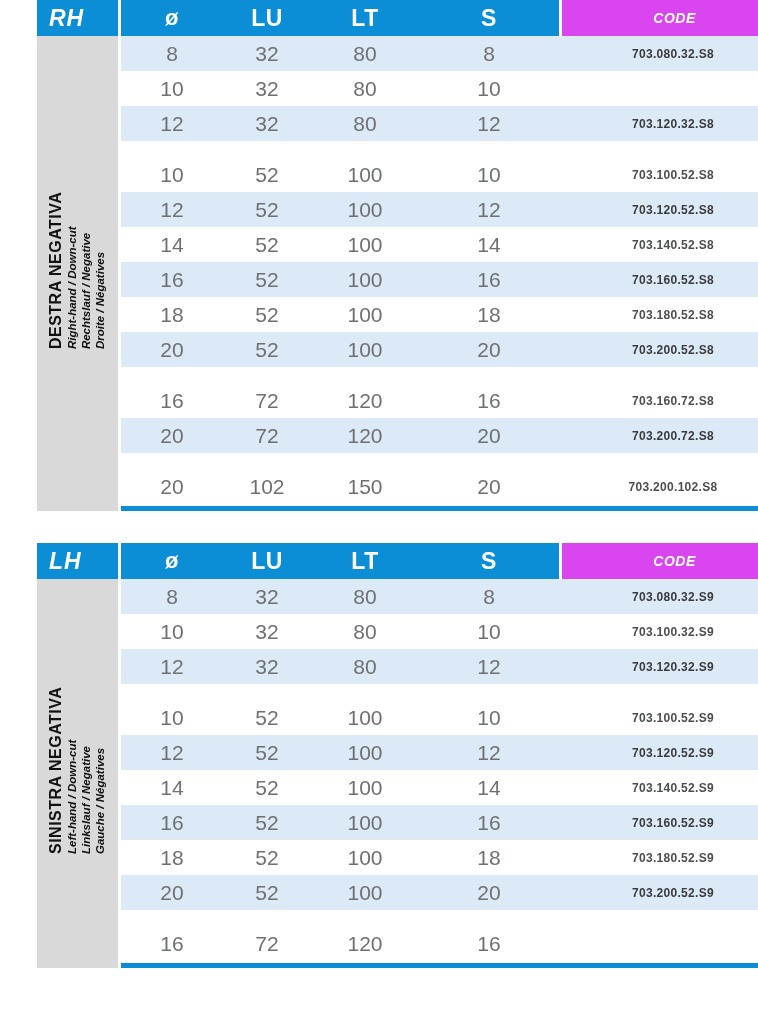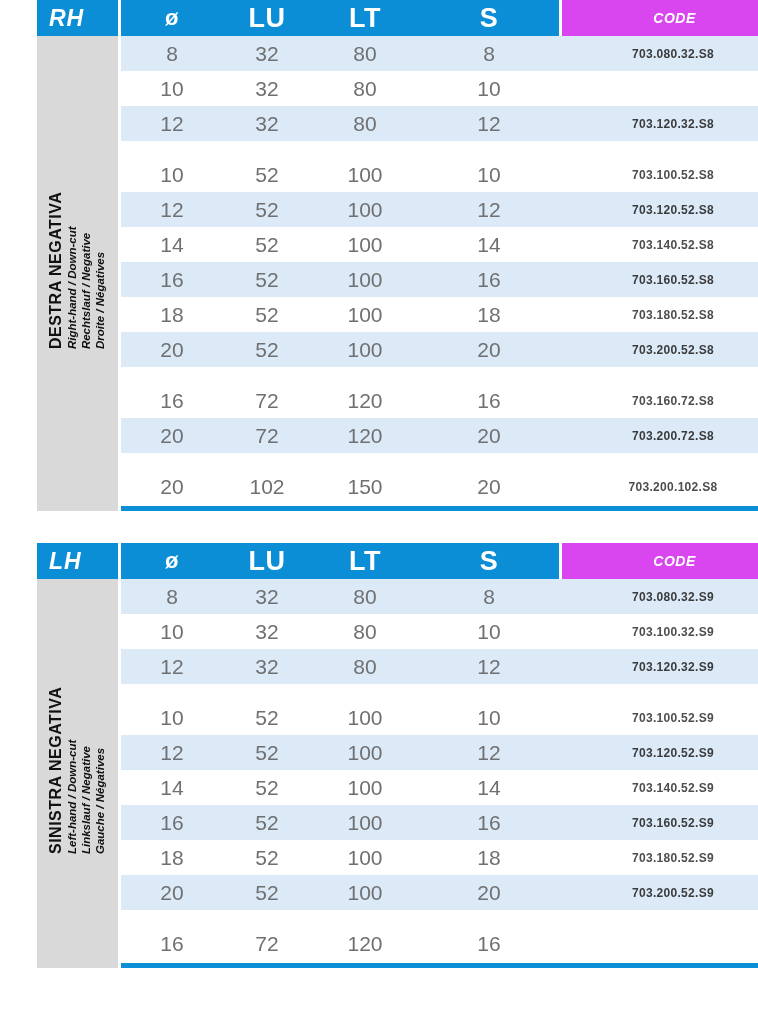--- a/index.html
+++ b/index.html
@@ -33,21 +33,21 @@
     width: 758px;
     padding-left: 37px;
   }
 
   
   .hdr-cell {
     height: 36px;
     background: #0b8ed6;
     color: #ffffff;
     font-weight: bold;
-    font-size: 27px;
+    font-size: 23px;
     display: flex;
     align-items: center;
     justify-content: center;
     letter-spacing: .5px;
   }
   .hdr-hand {
     background: #0b8ed6;
     color: #ffffff;
     font-style: italic;
     font-weight: bold;

